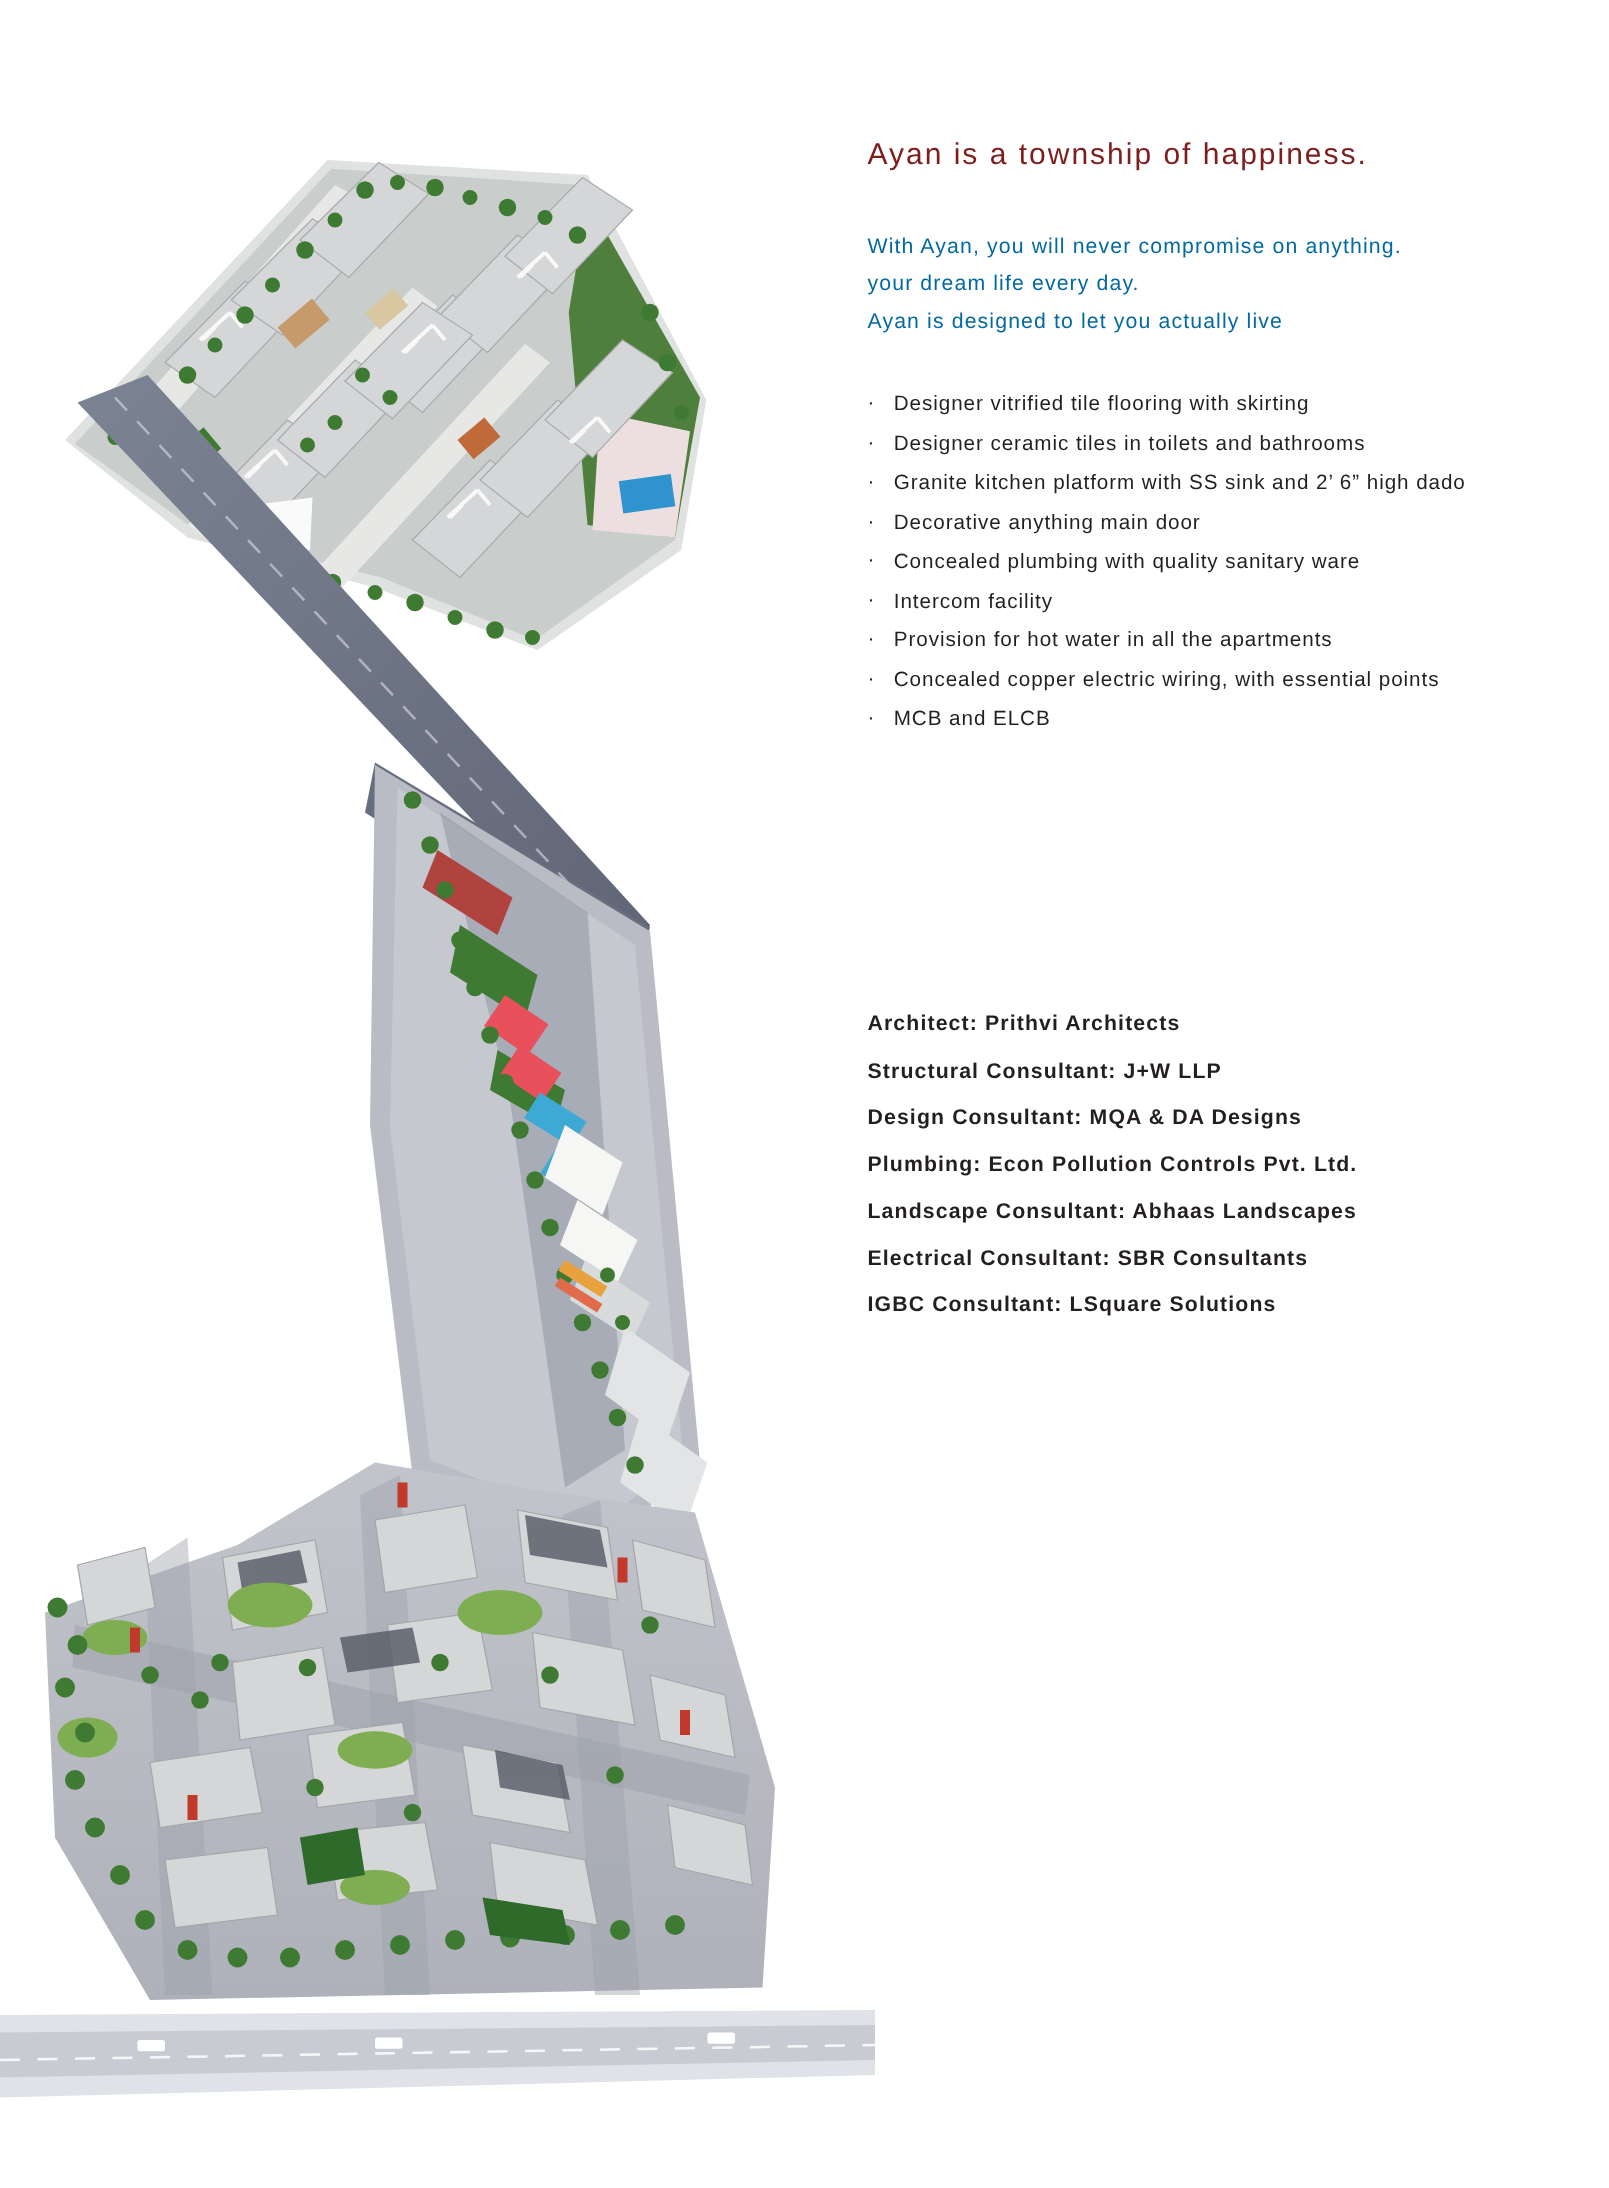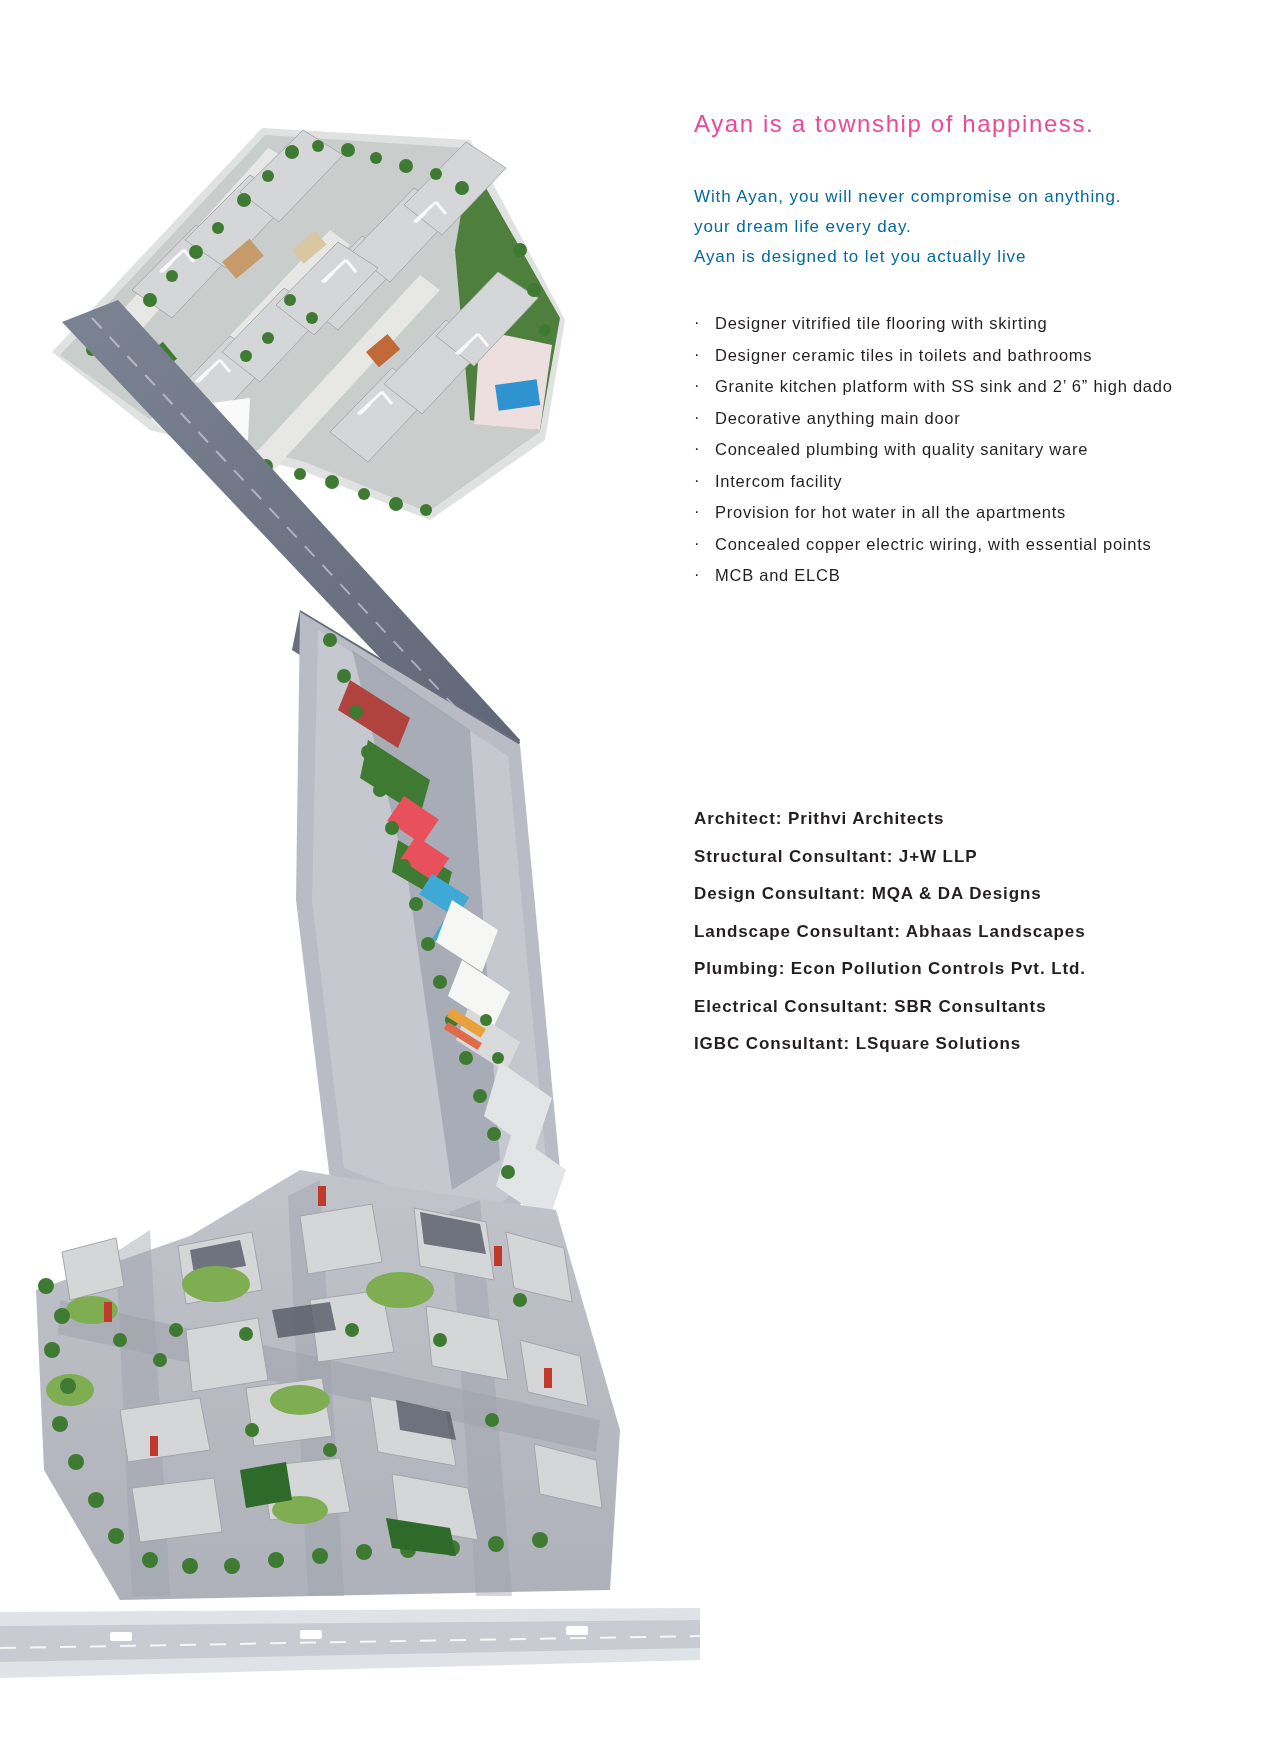--- a/index.html
+++ b/index.html
@@ -19,21 +19,21 @@
   
   .text-col {
     position: absolute;
     left: 694px;
     top: 110px;
     width: 530px;
   }
   .headline {
     font-size: 24px;
     letter-spacing: 1.6px;
-    color: #ec4899;
+    color: #7f1d1d;
     font-weight: 400;
     margin: 0 0 44px 0;
     white-space: nowrap;
   }
   .intro {
     font-size: 17px;
     letter-spacing: 0.9px;
     line-height: 30px;
     color: #0369a1;
     margin: 0 0 36px 0;
@@ -385,17 +385,17 @@
       <span class="bullet">·</span>
       <span>MCB and ELCB</span>
     </li>
   </ul>
 </div>
 
 <div class="credits">
   <div class="credit-line">Architect: Prithvi Architects</div>
   <div class="credit-line">Structural Consultant: J+W LLP</div>
   <div class="credit-line">Design Consultant: MQA &amp; DA Designs</div>
+  <div class="credit-line">Plumbing: Econ Pollution Controls Pvt. Ltd.</div>
   <div class="credit-line">Landscape Consultant: Abhaas Landscapes</div>
-  <div class="credit-line">Plumbing: Econ Pollution Controls Pvt. Ltd.</div>
   <div class="credit-line">Electrical Consultant: SBR Consultants</div>
   <div class="credit-line">IGBC Consultant: LSquare Solutions</div>
 </div>
 
 </body></html>

